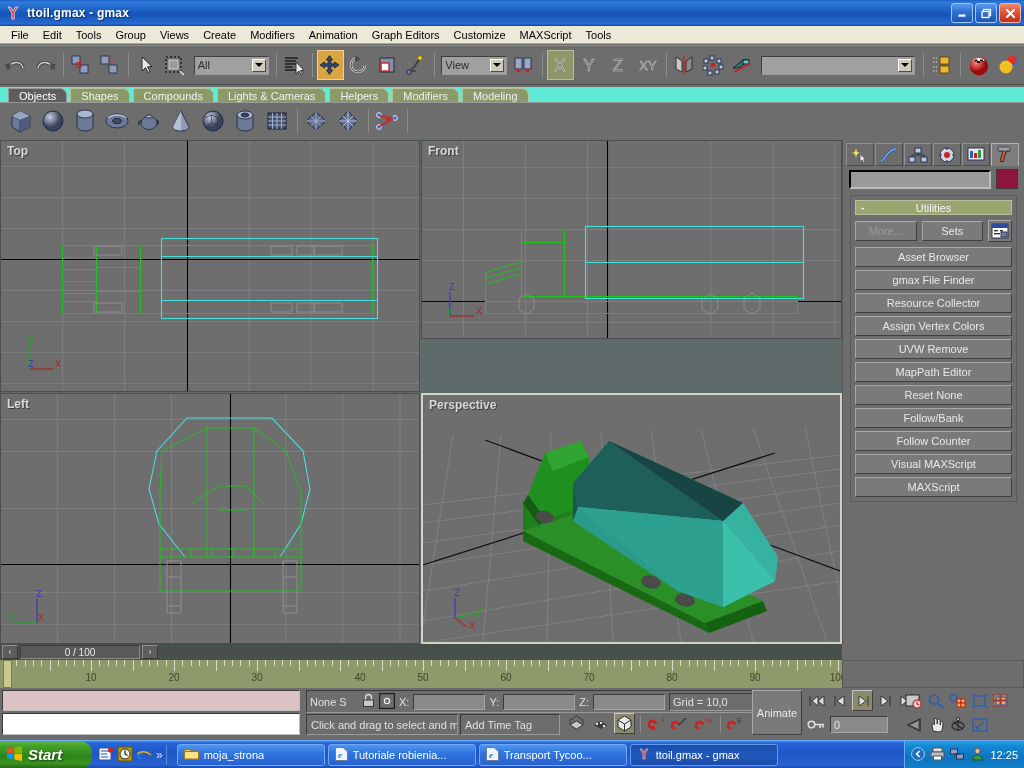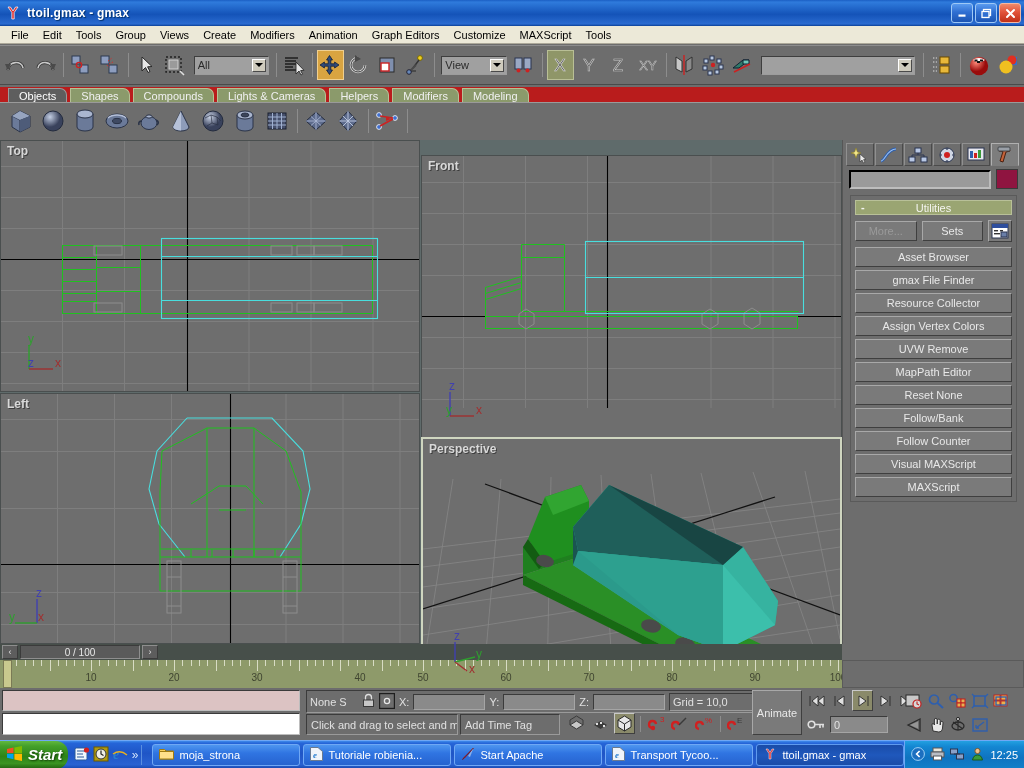--- a/index.html
+++ b/index.html
@@ -60,41 +60,41 @@
     position:absolute; right:2px; top:2px; width:14px; height:13px; background:#cfcbbd;
     border:1px solid #fff; border-right-color:#4a4a4a; border-bottom-color:#4a4a4a;
     display:flex; align-items:center; justify-content:center;
   }
   .caret { width:0;height:0;border-left:4px solid transparent;border-right:4px solid transparent;border-top:4px solid #000;}
 
   
   .cmdtabs {
     position:absolute; left:0; top:87px; width:1024px; height:15px;
     display:flex; align-items:flex-end; padding-left:8px;
-    background:#b91c1c;
+    background:#5eead4;
   }
   .cmdtab {
     height:14px; padding:0 10px; font-size:11px; color:#f0f0f0;
     background:#8b9a6b; border:1px solid #b6c296; border-bottom:none;
     border-radius:0 7px 0 0; line-height:12px; margin-right:3px;
     display:flex; align-items:center;
   }
   .cmdtab.sel { background:#5e5e5e; color:#fff; border-color:#9a9a9a; }
 
   
   .objrow {
     position:absolute; left:0; top:102px; width:1024px; height:36px;
     background:#6d6d6d; border-top:1px solid #9a9a9a; display:flex; align-items:center; padding-left:6px;
   }
   .obtn { width:30px; height:30px; margin-right:2px; display:flex; align-items:center; justify-content:center;}
 
   
   .vpwrap { position:absolute; left:0; top:140px; width:842px; height:504px; background:#5f6b6b; }
   .vp { position:absolute; background:#6e6e6e; overflow:hidden; border:1px solid #4a4f4f; }
-  .vp.active { border:2px solid #cfd6c0;margin-top:44px; }
+  .vp.active { border:2px solid #cfd6c0; }
   .vp-label { position:absolute; left:6px; top:3px; font-size:12px; color:#d8d8d8; font-weight:bold;
               text-shadow:1px 1px 0 #3d3d3d; z-index:4;}
   .grid-lines { position:absolute; inset:0; }
 
   
   .tripod { position:absolute; z-index:5; }
 
   
   .cmdpanel { position:absolute; left:842px; top:140px; width:182px; height:504px; background:#6d6d6d;
               border-left:1px solid #565656; }
@@ -581,21 +581,21 @@
       <div class="vp-label">Top</div>
       <svg class="tripod" style="left:16px; bottom:14px;" width="56" height="48" viewBox="0 0 56 48">
         <path d="M12 40 V16" stroke="#2f9e2f" stroke-width="1.4"></path>
         <text x="11" y="14" font-size="12" fill="#2f9e2f" font-family="Liberation Sans, sans-serif">y</text>
         <path d="M12 40 H36" stroke="#a03030" stroke-width="1.4"></path>
         <text x="38" y="38" font-size="12" fill="#a03030" font-family="Liberation Sans, sans-serif">x</text>
         <text x="11" y="38" font-size="12" fill="#4040b0" font-family="Liberation Sans, sans-serif">z</text>
       </svg>
     </div>
 
-    <div class="vp" style="left:421px; top:15px; width:421px; height:284px;">
+    <div class="vp" style="left:421px; top:0; width:421px; height:199px;">
       <svg class="grid-lines" width="421" height="252" viewBox="0 0 421 252">
         <rect width="421" height="252" fill="#6e6e6e"></rect>
         <g stroke="#7e7e7e" stroke-width="1">
           <path d="M41.5 0 V252 M103.5 0 V252 M165.5 0 V252 M289 0 V252 M351 0 V252 M413 0 V252"></path>
           <path d="M0 26.5 H421 M0 57.5 H421 M0 88.5 H421 M0 119.5 H421 M0 181.5 H421 M0 212.5 H421 M0 243.5 H421"></path>
         </g>
         <g stroke="#000" stroke-width="1.1">
             <path d="M185.5 0 V252 M0 160.5 H421"></path>
           </g>
 
@@ -1207,29 +1207,20 @@
         <span>
           <svg width="13" height="14" viewBox="0 0 13 14">
             <path d="M0.5 0.5 H8 L12.5 4.5 V13.5 H0.5 Z" fill="#f0f4fa" stroke="#6a7a90"></path>
             <text x="3" y="11" font-size="9" font-style="italic" font-weight="bold" fill="#2a7fd0" font-family="Liberation Serif, serif">e</text>
           </svg>
         </span>
         <span>Tutoriale robienia...</span>
       </div>
       <div class="taskitem">
         <span>
-          <svg width="14" height="14" viewBox="0 0 14 14">
-            <path d="M12.5 1 L3 10.5 L1.5 12.5 L3.5 11 Z" fill="#d02020" stroke="#7a0e0e" stroke-width="0.7"></path>
-            <path d="M12.5 1 L7 9 L9 10 Z" fill="#f0f0f0" opacity="0.5"></path>
-          </svg>
-        </span>
-        <span>Start Apache</span>
-      </div>
-      <div class="taskitem">
-        <span>
           <svg width="13" height="14" viewBox="0 0 13 14">
             <path d="M0.5 0.5 H8 L12.5 4.5 V13.5 H0.5 Z" fill="#f0f4fa" stroke="#6a7a90"></path>
             <text x="3" y="11" font-size="9" font-style="italic" font-weight="bold" fill="#2a7fd0" font-family="Liberation Serif, serif">e</text>
           </svg>
         </span>
         <span>Transport Tycoo...</span>
       </div>
       <div class="taskitem sel">
         <span>
           <svg width="14" height="14" viewBox="0 0 14 14">

